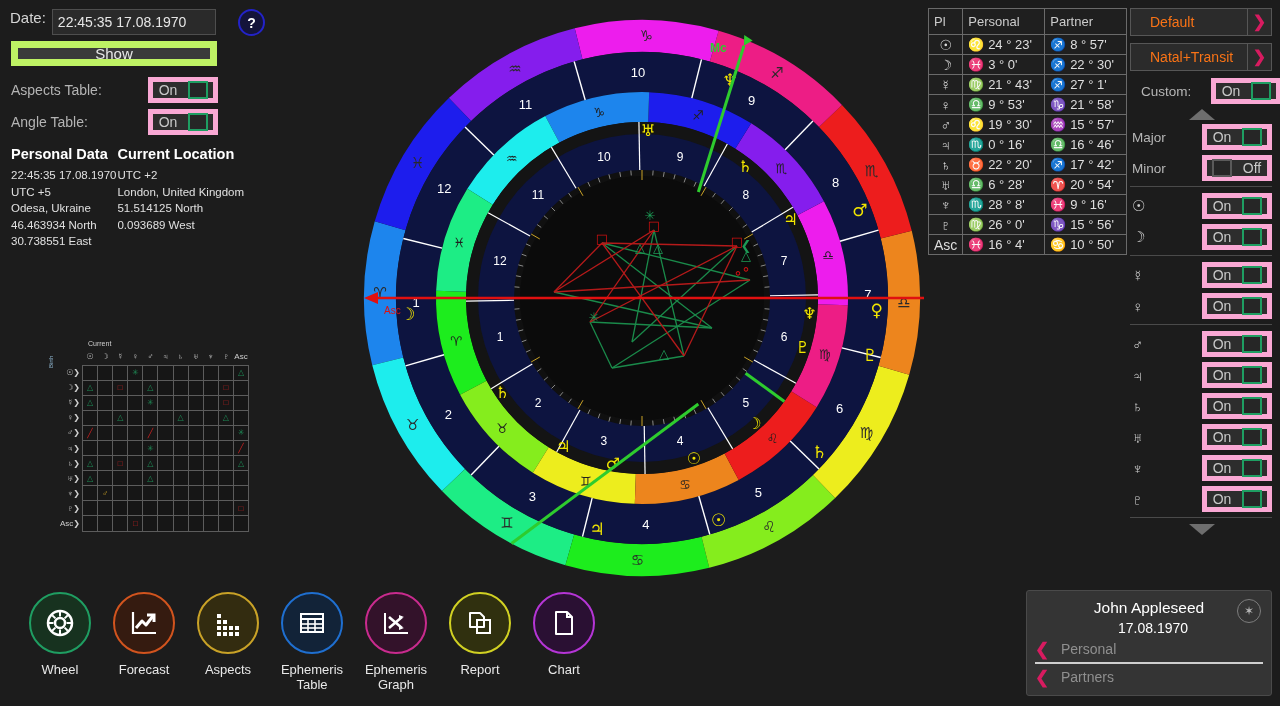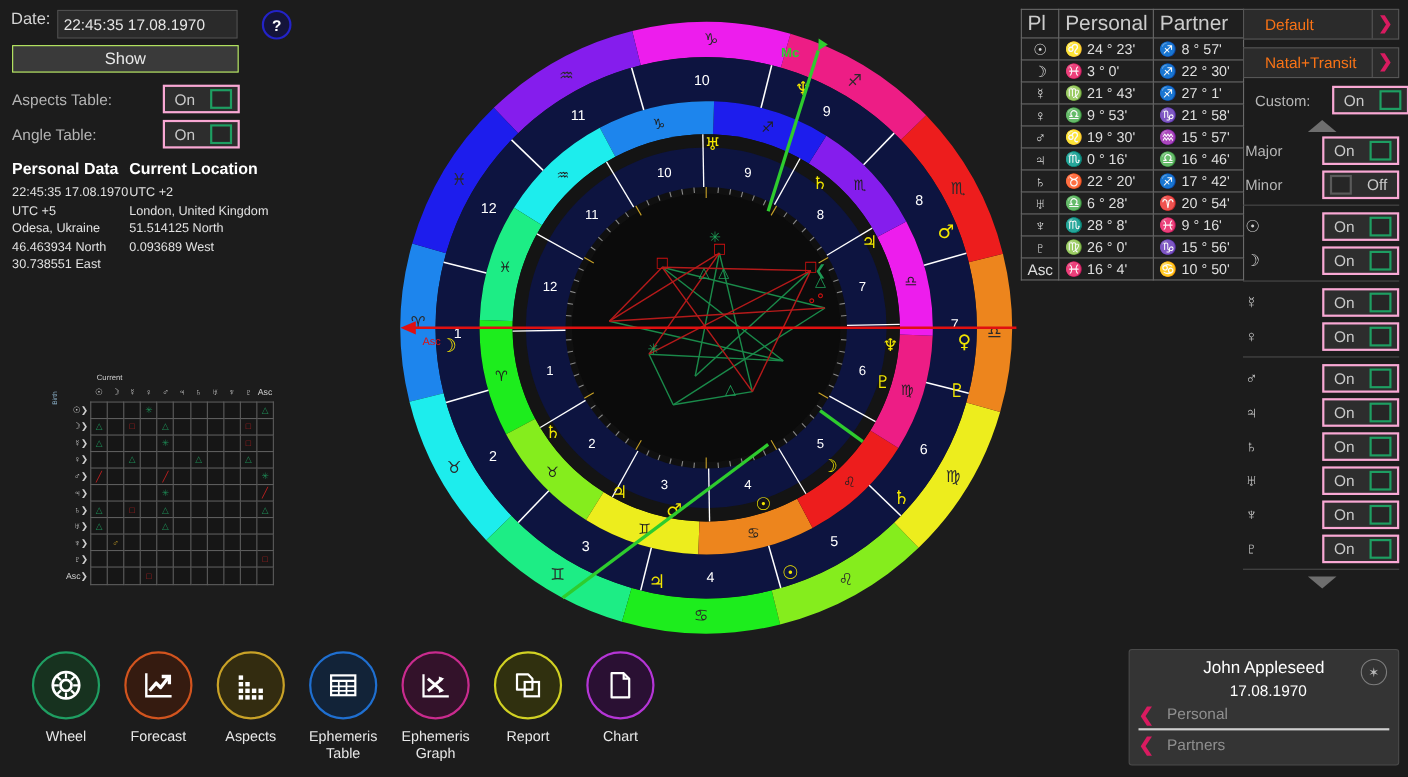--- a/index.html
+++ b/index.html
@@ -26,30 +26,30 @@
   .help-btn {
     position: absolute; left: 238px; top: 9px;
     width: 27px; height: 27px; border-radius: 50%;
     background: #14143a; border: 2px solid #2323c8;
     color: #ffffff; font-size: 14px; font-weight: bold;
     display: flex; align-items: center; justify-content: center;
     cursor: pointer;
   }
   .show-btn {
     position: absolute; left: 11px; top: 41px; width: 206px; height: 25px;
-    background: #3a3a3a; border: 1px solid #bef264;
+    background: #3a3a3a; border: 7px solid #bef264;
     color: #e8e8e8; font-size: 15px;
     display: flex; align-items: center; justify-content: center;
     cursor: pointer;
   }
   .toggle-row { position: absolute; left: 11px; display: flex; align-items: center; width: 207px; }
   .toggle-row .tlabel { font-size: 14px; color: #b4b4b4; flex: 1; }
   .toggle {
     width: 70px; height: 26px; background: #2d2d2d;
-    border: 2px solid #f9a8d4; display: flex; align-items: center;
+    border: 5px solid #f9a8d4; display: flex; align-items: center;
     cursor: pointer;
   }
   .toggle .tword { flex: 1; text-align: center; font-size: 14px; color: #c9c9c9; }
   .toggle .tbox { width: 20px; height: 18px; margin: 0 5px; border: 2px solid #1e9e62; background: #262626; }
   .toggle.off { flex-direction: row-reverse; }
   .toggle.off .tbox { border-color: #5a5a5a; }
 
   .data-hdrs { position: absolute; left: 11px; top: 146px; width: 270px; }
   .data-hdrs .col { display: inline-block; vertical-align: top; }
   .col-a { width: 102px; }
@@ -91,21 +91,21 @@
   #wheel { position: absolute; left: 352px; top: 8px; width: 580px; height: 570px; }
 
   
   #planet-table { position: absolute; left: 928px; top: 8px; }
   table.pt { border-collapse: collapse; }
   table.pt th, table.pt td {
     border: 1px solid #6a6a6a; font-weight: normal;
     color: #dedede; padding: 1px 5px; background: #1f1f1f;
     font-size: 13px; height: 20px; white-space: nowrap;
   }
-  table.pt th { text-align: left; color: #cccccc; font-size: 19px; height: 26px; }
+  table.pt th { text-align: left; color: #cccccc; font-size: 13px; height: 26px; }
   table.pt td.sym { text-align: center; width: 34px; font-size: 14px; }
   table.pt td.val { width: 82px; text-align: left; }
 
   
   #right-panel { position: absolute; left: 1130px; top: 8px; width: 144px; height: 560px; }
   .sel-btn {
     width: 142px; height: 28px; background: #2b2b2b; border: 1px solid #565656;
     display: flex; align-items: center; cursor: pointer; margin-bottom: 7px;
   }
   .sel-btn .sl { flex: 1; padding-left: 19px; font-size: 14px; color: #f97316; }

